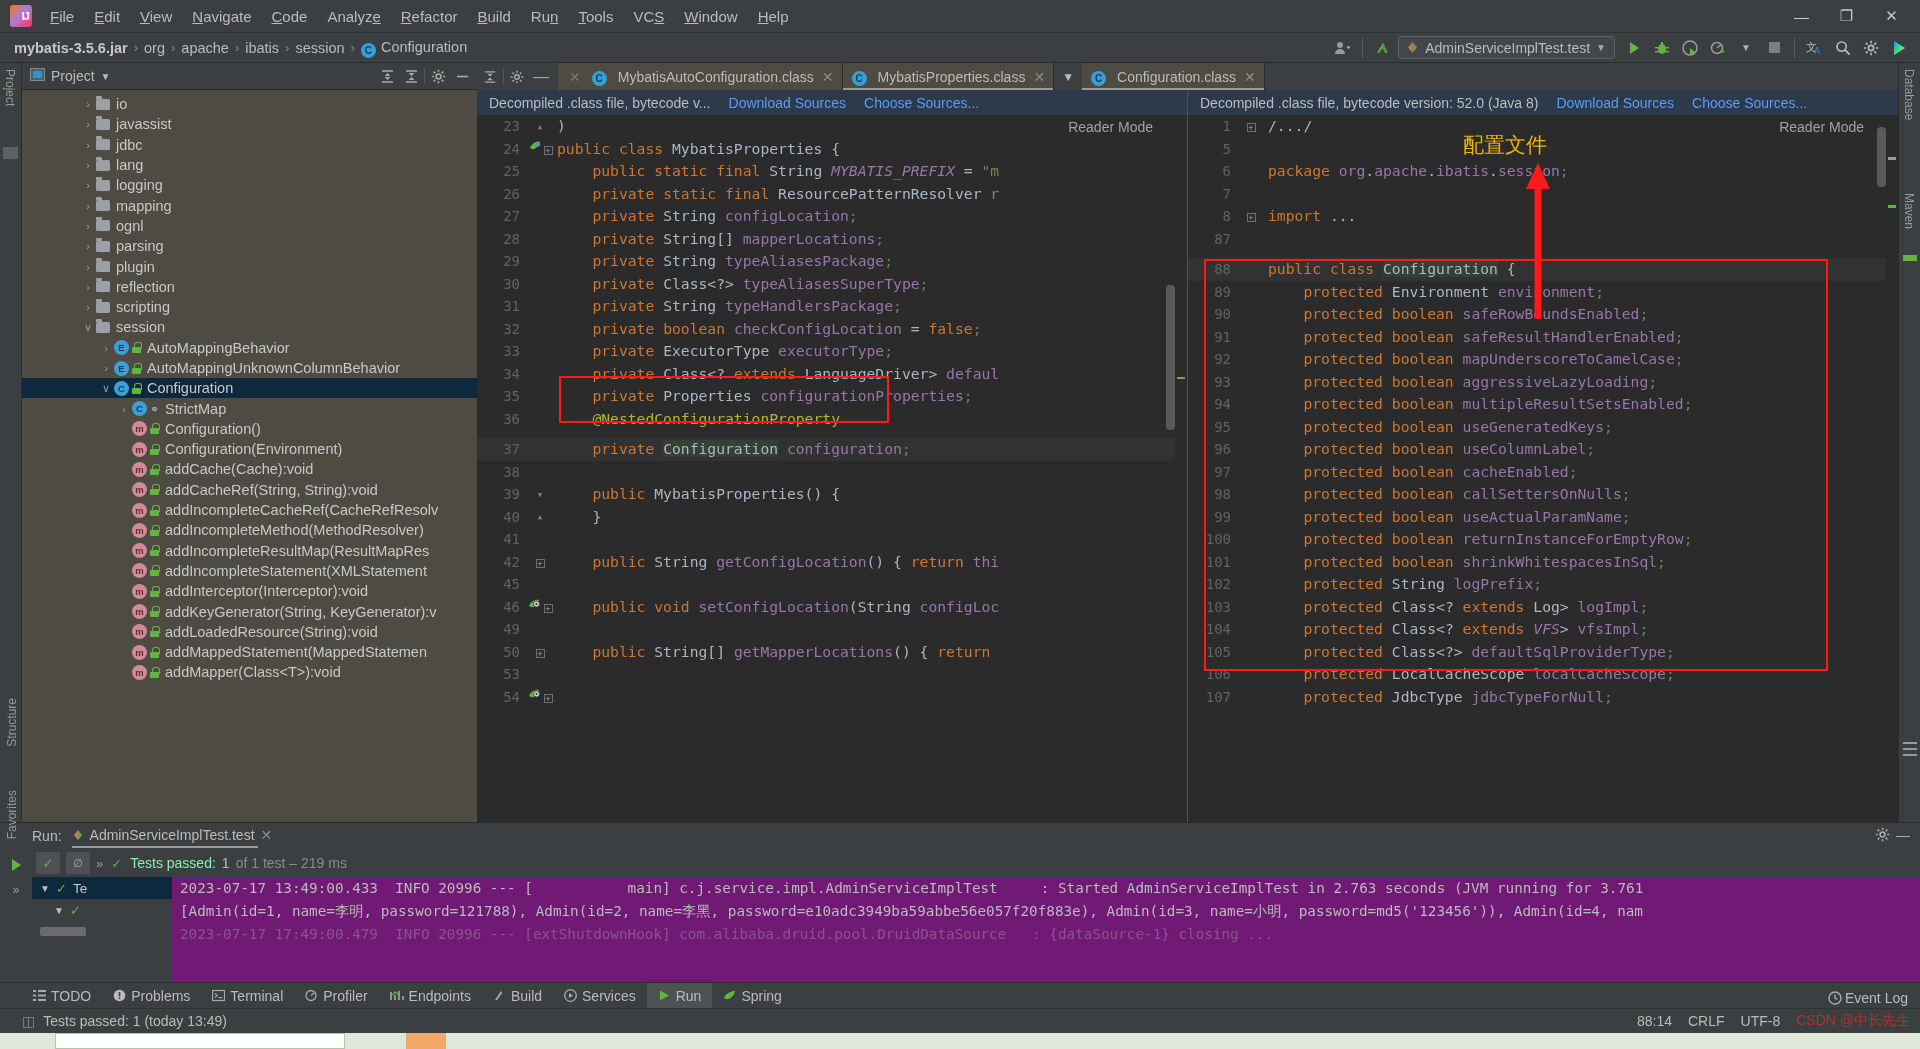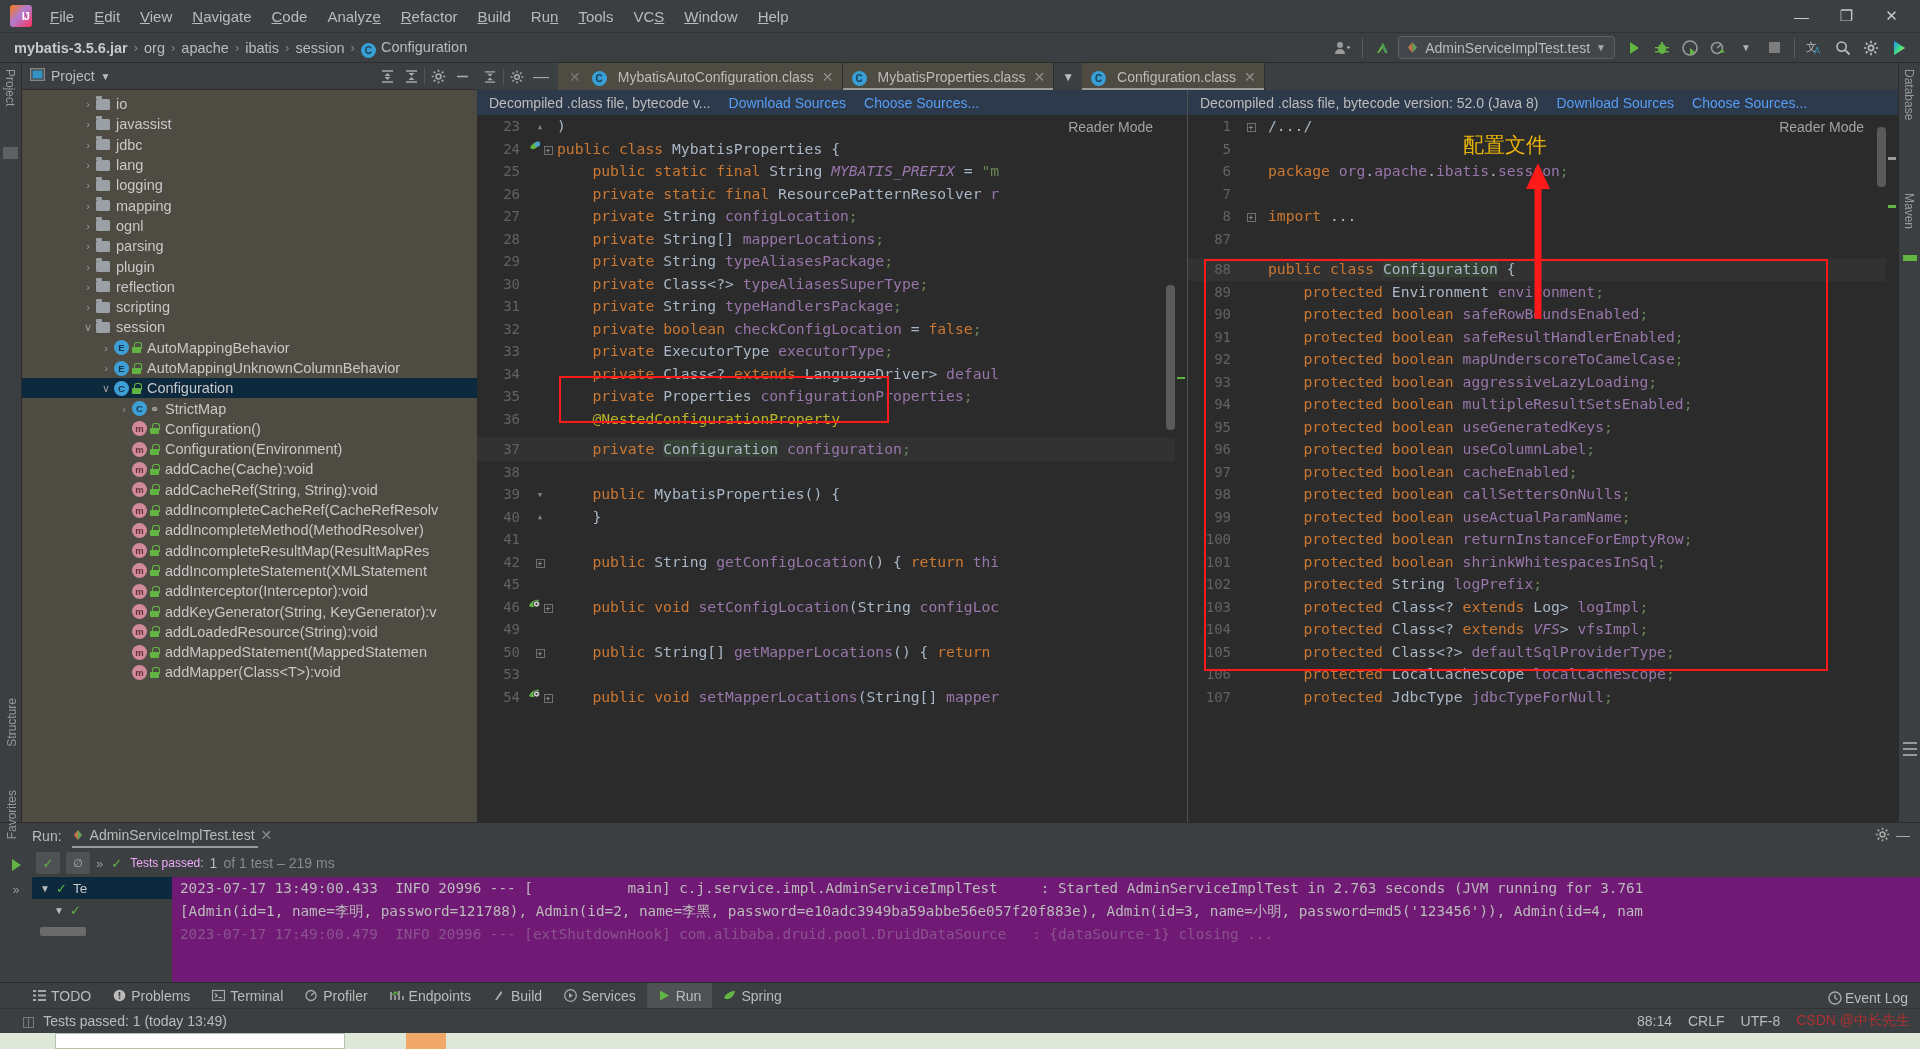--- a/index.html
+++ b/index.html
@@ -609,21 +609,21 @@
                       <path d="M2 9c2-5 7-7 10-6-1 4-5 8-8 7z" fill="#62b543"></path>
                       <circle cx="9.5" cy="5" r="2.6" fill="#4a9fd4"></circle>
                     </svg><span class="gbox" style="margin-left:2px;">+</span></span><span class="src"><span class="kw">public</span> <span class="kw">class</span> <span class="cls">MybatisProperties</span> <span class="pun">{</span></span></div><div class="ln"><span class="num">25</span><span class="gut"></span><span class="src">    <span class="kw">public</span> <span class="kw">static</span> <span class="kw">final</span> <span class="cls">String</span> <span class="fld" style="font-style:italic">MYBATIS_PREFIX</span> <span class="pun">=</span> <span class="str">"m</span></span></div><div class="ln"><span class="num">26</span><span class="gut"></span><span class="src">    <span class="kw">private</span> <span class="kw">static</span> <span class="kw">final</span> <span class="cls">ResourcePatternResolver</span> <span class="fld">r</span></span></div><div class="ln"><span class="num">27</span><span class="gut"></span><span class="src">    <span class="kw">private</span> <span class="cls">String</span> <span class="fld">configLocation</span><span class="str">;</span></span></div><div class="ln"><span class="num">28</span><span class="gut"></span><span class="src">    <span class="kw">private</span> <span class="cls">String</span><span class="pun">[</span><span class="pun">]</span> <span class="fld">mapperLocations</span><span class="str">;</span></span></div><div class="ln"><span class="num">29</span><span class="gut"></span><span class="src">    <span class="kw">private</span> <span class="cls">String</span> <span class="fld">typeAliasesPackage</span><span class="str">;</span></span></div><div class="ln"><span class="num">30</span><span class="gut"></span><span class="src">    <span class="kw">private</span> <span class="cls">Class</span><span class="pun">&lt;</span><span class="pun">?</span><span class="pun">&gt;</span> <span class="fld">typeAliasesSuperType</span><span class="str">;</span></span></div><div class="ln"><span class="num">31</span><span class="gut"></span><span class="src">    <span class="kw">private</span> <span class="cls">String</span> <span class="fld">typeHandlersPackage</span><span class="str">;</span></span></div><div class="ln"><span class="num">32</span><span class="gut"></span><span class="src">    <span class="kw">private</span> <span class="kw">boolean</span> <span class="fld">checkConfigLocation</span> <span class="pun">=</span> <span class="kw">false</span><span class="str">;</span></span></div><div class="ln"><span class="num">33</span><span class="gut"></span><span class="src">    <span class="kw">private</span> <span class="cls">ExecutorType</span> <span class="fld">executorType</span><span class="str">;</span></span></div><div class="ln"><span class="num">34</span><span class="gut"></span><span class="src">    <span class="kw">private</span> <span class="cls">Class</span><span class="pun">&lt;</span><span class="pun">?</span> <span class="kw">extends</span> <span class="cls">LanguageDriver</span><span class="pun">&gt;</span> <span class="fld">defaul</span></span></div><div class="ln"><span class="num">35</span><span class="gut"></span><span class="src">    <span class="kw">private</span> <span class="cls">Properties</span> <span class="fld">configurationProperties</span><span class="str">;</span></span></div><div class="ln"><span class="num">36</span><span class="gut"></span><span class="src">    <span class="ann">@NestedConfigurationProperty</span></span></div><div class="ln hl"><span class="num">37</span><span class="gut"></span><span class="src">    <span class="kw">private</span> <span class="cls sel-token">Configuration</span> <span class="fld">configuration</span><span class="str">;</span></span></div><div class="ln"><span class="num">38</span><span class="gut"></span><span class="src"></span></div><div class="ln"><span class="num">39</span><span class="gut"><span class="fold">▾</span></span><span class="src">    <span class="kw">public</span> <span class="cls">MybatisProperties</span><span class="pun">(</span><span class="pun">)</span> <span class="pun">{</span></span></div><div class="ln"><span class="num">40</span><span class="gut"><span class="fold">▴</span></span><span class="src">    <span class="pun">}</span></span></div><div class="ln"><span class="num">41</span><span class="gut"></span><span class="src"></span></div><div class="ln"><span class="num">42</span><span class="gut"><span class="gbox">+</span></span><span class="src">    <span class="kw">public</span> <span class="cls">String</span> <span class="fld">getConfigLocation</span><span class="pun">(</span><span class="pun">)</span> <span class="pun">{</span> <span class="kw">return</span> <span class="fld">thi</span></span></div><div class="ln"><span class="num">45</span><span class="gut"></span><span class="src"></span></div><div class="ln"><span class="num">46</span><span class="gut"><svg width="14" height="14" viewBox="0 0 14 14">
                       <path d="M1 9c2-5 7-7 10-6-1 4-5 8-8 7z" fill="#62b543"></path>
                       <circle cx="8.5" cy="7" r="3" fill="#e8e8e8" stroke="#444" stroke-width="1"></circle>
                       <circle cx="8.5" cy="7" r="1.2" fill="#444"></circle>
                     </svg><span class="gbox" style="margin-left:2px;">+</span></span><span class="src">    <span class="kw">public</span> <span class="kw">void</span> <span class="fld">setConfigLocation</span><span class="pun">(</span><span class="cls">String</span> <span class="fld">configLoc</span></span></div><div class="ln"><span class="num">49</span><span class="gut"></span><span class="src"></span></div><div class="ln"><span class="num">50</span><span class="gut"><span class="gbox">+</span></span><span class="src">    <span class="kw">public</span> <span class="cls">String</span><span class="pun">[</span><span class="pun">]</span> <span class="fld">getMapperLocations</span><span class="pun">(</span><span class="pun">)</span> <span class="pun">{</span> <span class="kw">return</span> </span></div><div class="ln"><span class="num">53</span><span class="gut"></span><span class="src"></span></div><div class="ln"><span class="num">54</span><span class="gut"><svg width="14" height="14" viewBox="0 0 14 14">
                       <path d="M1 9c2-5 7-7 10-6-1 4-5 8-8 7z" fill="#62b543"></path>
                       <circle cx="8.5" cy="7" r="3" fill="#e8e8e8" stroke="#444" stroke-width="1"></circle>
                       <circle cx="8.5" cy="7" r="1.2" fill="#444"></circle>
-                    </svg><span class="gbox" style="margin-left:2px;">+</span></span><span class="src">    <span class="kw">public</span> <span class="kw">void</span> <span class="fld">setMapperLocations</span><span class="pun">(</span><span class="cls">String</span><span class="pun">[</span><span class="pun">]</span> <span class="fld">mapper</span></span></div></div>
+                    </svg><span class="gbox" style="margin-left:2px;">+</span></span></div></div>
             <div class="errstripe">
               <div style="position:absolute;top:262px;right:2px;width:8px;height:2px;background:#62b543;"></div>
             </div>
             <div class="scrollbar">
               <div class="scrollthumb" style="top:170px;height:145px;"></div>
             </div>
 
             <div class="redbox" style="left:82px; top:261px; width:330px; height:47px;"></div>
           </div>
         </div>
@@ -696,21 +696,21 @@
       <div style="flex:1;display:flex;flex-direction:column;min-width:0;">
         <div class="runtoolbar">
           <span style="width:24px;height:22px;display:flex;align-items:center;justify-content:center;background:#4e5254;border-radius:2px;">
             <span class="chk">✓</span>
           </span>
           <span style="width:24px;height:22px;display:flex;align-items:center;justify-content:center;background:#4e5254;border-radius:2px;">
             <span class="mute">∅</span>
           </span>
           <span style="color:#9a9a9a;font-size:13px;">»</span>
           <span class="chk">✓</span>
-          <span style="color:#f0abfc;font-size:12px;">Tests passed:</span>
+          <span style="color:#86efac;font-size:14px;">Tests passed:</span>
           <span style="color:#bbbbbb;font-size:14px;">1</span>
           <span style="color:#8a8a8a;font-size:14px;">of 1 test – 219 ms</span>
         </div>
         <div style="flex:1;display:flex;min-height:0;">
           <div class="testtree">
             <div class="ttrow sel">
               <span style="color:#bbb;font-size:10px;">▼</span>
               <span class="chk">✓</span>
               <span>Te</span>
             </div>

